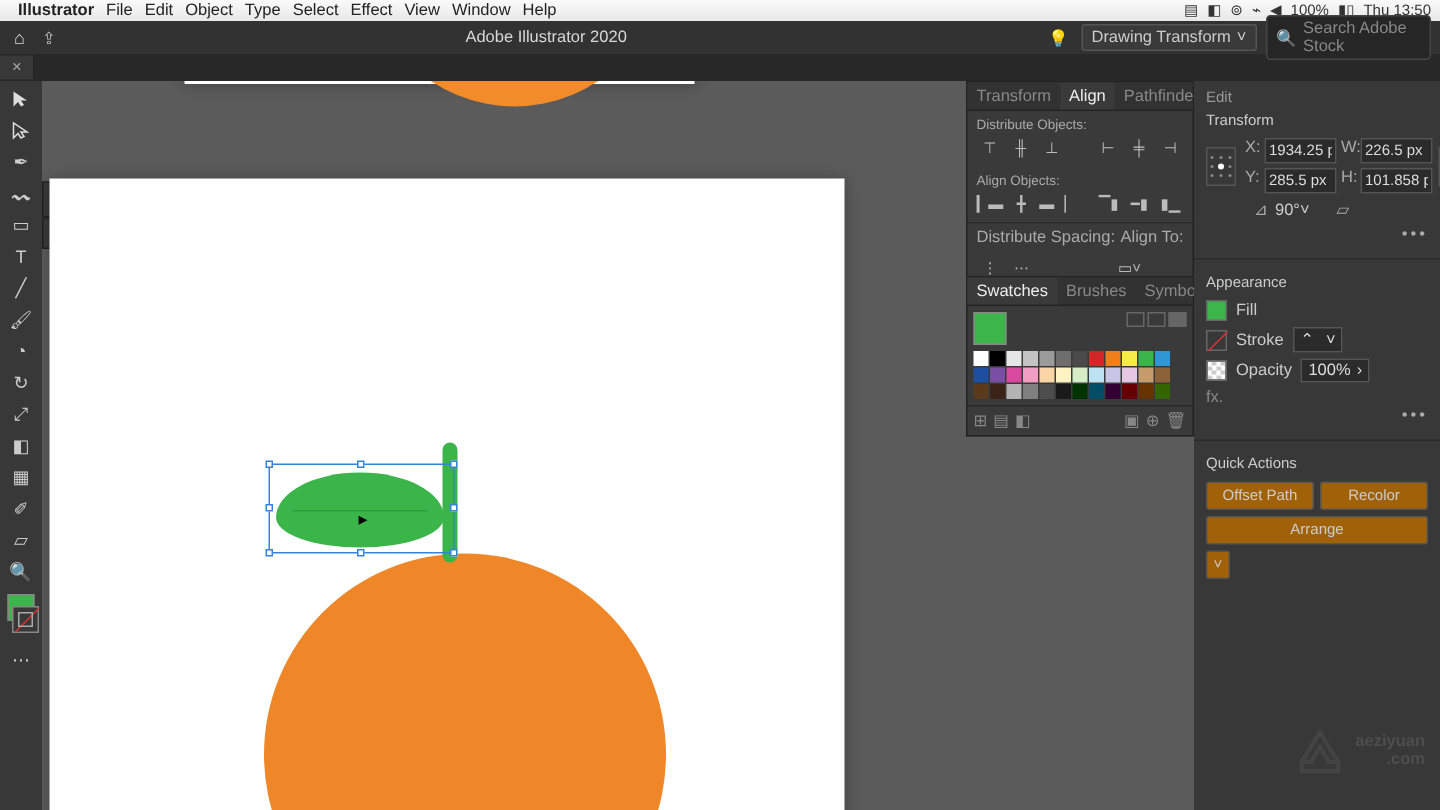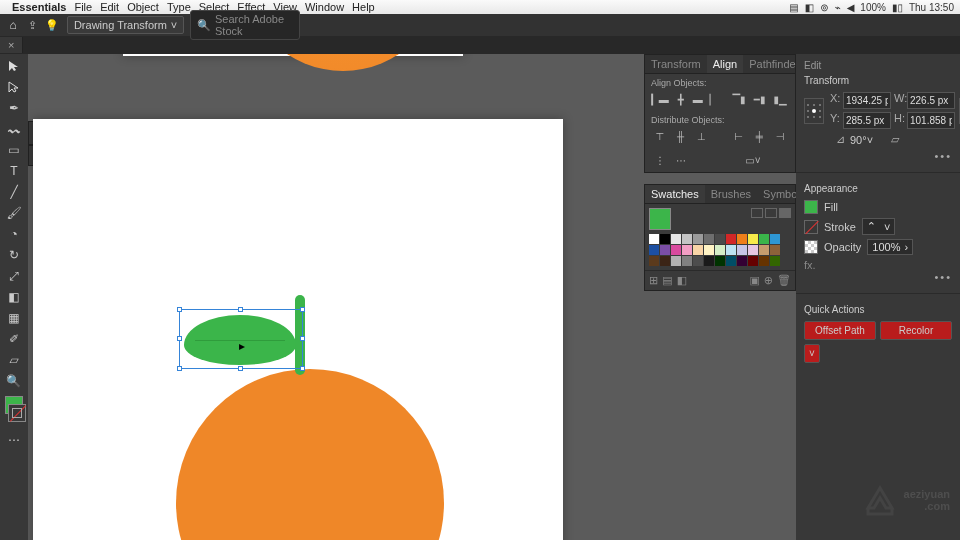--- a/index.html
+++ b/index.html
@@ -81,34 +81,34 @@
 .right .apprrow{display:flex;align-items:center;gap:6px;margin-bottom:4px}
 .right .apprrow .swq{width:14px;height:14px;border:1px solid #666}
 .right .apprrow .swq.fill{background:#3cb54a}
 .right .apprrow .swq.stroke{position:relative}
 .right .apprrow .swq.stroke::before{content:"";position:absolute;width:18px;height:1px;background:#d33;top:6px;left:-2px;transform:rotate(-45deg)}
 .right .apprrow .swq.op{background:repeating-conic-gradient(#ccc 0 25%,#fff 0 50%) 0 0/6px 6px}
 .right .apprrow .sel{background:#2b2b2b;border:1px solid #555;padding:1px 4px;color:#ddd;display:flex;gap:4px;align-items:center}
 .right .apprrow .txt{color:#ccc}
 .right hr{border:none;border-top:1px solid #2a2a2a;margin:4px 0}
 .right .qa{display:flex;gap:4px;flex-wrap:wrap}
-.right .qa button{background:#b91c1c;border:1px solid #555;color:#ccc;font-size:10px;padding:3px 0;flex:1;min-width:60px;border-radius:2px;cursor:pointer}
+.right .qa button{background:#a16207;border:1px solid #555;color:#ccc;font-size:10px;padding:3px 0;flex:1;min-width:60px;border-radius:2px;cursor:pointer}
 .right .qa button.full{flex-basis:100%}
 .right .qa .dropbtn{display:flex}
 .right .qa .dropbtn button:last-child{flex:0;width:16px;min-width:16px}
 .watermark{position:absolute;right:10px;bottom:20px;color:#4e4e4e;font-size:26px;font-weight:600;display:flex;align-items:center;gap:4px;pointer-events:none}
 .watermark .logo{width:40px;height:40px;opacity:.5}
 svg{display:block}
 </style>
 </head>
 <body>
 
 <div class="macbar">
   <span class="apple"></span>
-  <span class="appname">Essentials</span>
+  <span class="appname">Illustrator</span>
   <span class="mitem">File</span>
   <span class="mitem">Edit</span>
   <span class="mitem">Object</span>
   <span class="mitem">Type</span>
   <span class="mitem">Select</span>
   <span class="mitem">Effect</span>
   <span class="mitem">View</span>
   <span class="mitem">Window</span>
   <span class="mitem">Help</span>
   <span class="spacer"></span>
@@ -118,20 +118,21 @@
   <span class="ricon">⌁</span>
   <span class="ricon">◀︎</span>
   <span class="ricon">100%</span>
   <span class="ricon">▮▯</span>
   <span class="ricon">Thu 13:50</span>
 </div>
 
 <div class="appbar">
   <span class="home">⌂</span>
   <span style="color:#bbb;margin-left:2px">⇪</span>
+  <span class="title">Adobe Illustrator 2020</span>
   <span class="bulb">💡</span>
   <span class="wsdrop">
       <span>Drawing Transform</span>
       <span>˅</span>
     </span>
   <span class="search">
       <span>🔍</span>
       <span>Search Adobe Stock</span>
     </span>
 </div>
@@ -208,42 +209,46 @@
   </div>
 
   <div class="align-panel">
     <div class="tabs">
       <span>Transform</span>
       <span class="act">Align</span>
       <span>Pathfinder</span>
       <span class="menu">≡</span>
     </div>
     <div class="sect">
+      <div class="lbl">Distribute Objects:</div>
+      <div class="row">
+        <span class="ibtn">⊤</span>
+        <span class="ibtn">╫</span>
+        <span class="ibtn">⊥</span>
+        <span class="spc"></span>
+        <span class="ibtn">⊢</span>
+        <span class="ibtn">╪</span>
+        <span class="ibtn">⊣</span>
+      </div>
+    </div>
+    <div class="sect">
       <div class="lbl">Align Objects:</div>
       <div class="row">
         <span class="ibtn">▎▬</span>
         <span class="ibtn">╋</span>
         <span class="ibtn">▬▕</span>
         <span class="spc"></span>
         <span class="ibtn">▔▮</span>
         <span class="ibtn">━▮</span>
         <span class="ibtn">▮▁</span>
       </div>
     </div>
-    <div class="sect">
-      <div class="lbl">Distribute Objects:</div>
-      <div class="row">
-        <span class="ibtn">⊤</span>
-        <span class="ibtn">╫</span>
-        <span class="ibtn">⊥</span>
-        <span class="spc"></span>
-        <span class="ibtn">⊢</span>
-        <span class="ibtn">╪</span>
-        <span class="ibtn">⊣</span>
-      </div>
+    <div class="ftr">
+      <span>Distribute Spacing:</span>
+      <span>Align To:</span>
     </div>
     <div class="sect">
         <div class="row">
       <span class="ibtn">⋮</span>
       <span class="ibtn">⋯</span>
       <span class="spc"></span>
           <span class="spc"></span>
           <span class="spc"></span>
       <span class="ibtn">▭˅</span>
     </div>
@@ -387,20 +392,21 @@
       </div>
       <div style="color:#888;margin-top:4px">fx.</div>
       <div class="more">•••</div>
     </div>
     <hr>
     <div class="sect">
       <div class="secthdr">Quick Actions</div>
       <div class="qa">
         <button>Offset Path</button>
         <button>Recolor</button>
+        <button class="full">Arrange</button>
         <div class="dropbtn" style="flex-basis:100%;display:flex;gap:4px">
           <button>˅</button>
         </div>
       </div>
     </div>
   </div>
 
   <div class="watermark">
     <svg class="logo" viewBox="0 0 40 40">
         <path d="M8 28 L20 8 L32 28 L26 28 L20 18 L14 28 Z M8 28 L8 34 L32 34 L32 28" fill="none" stroke="#4e4e4e" stroke-width="3"></path>

